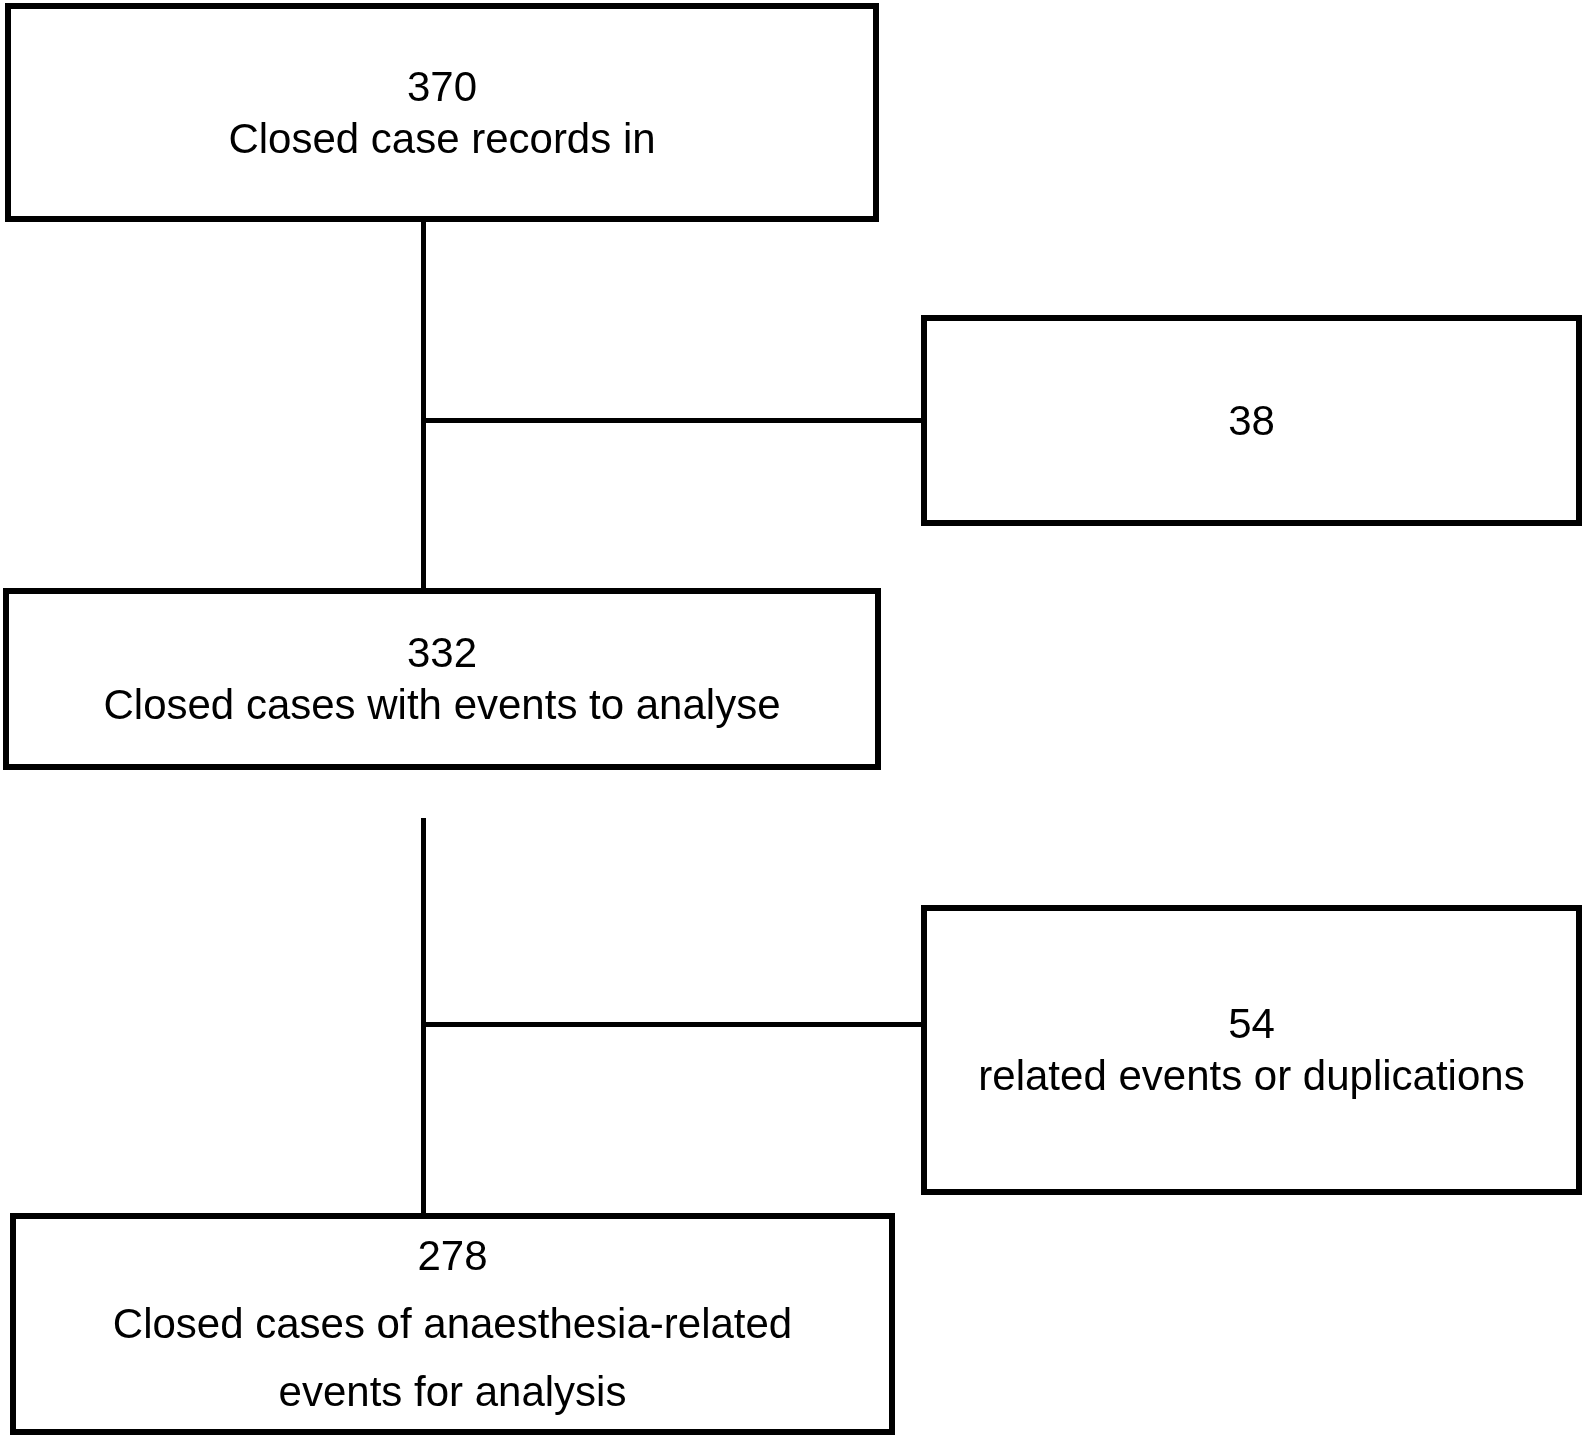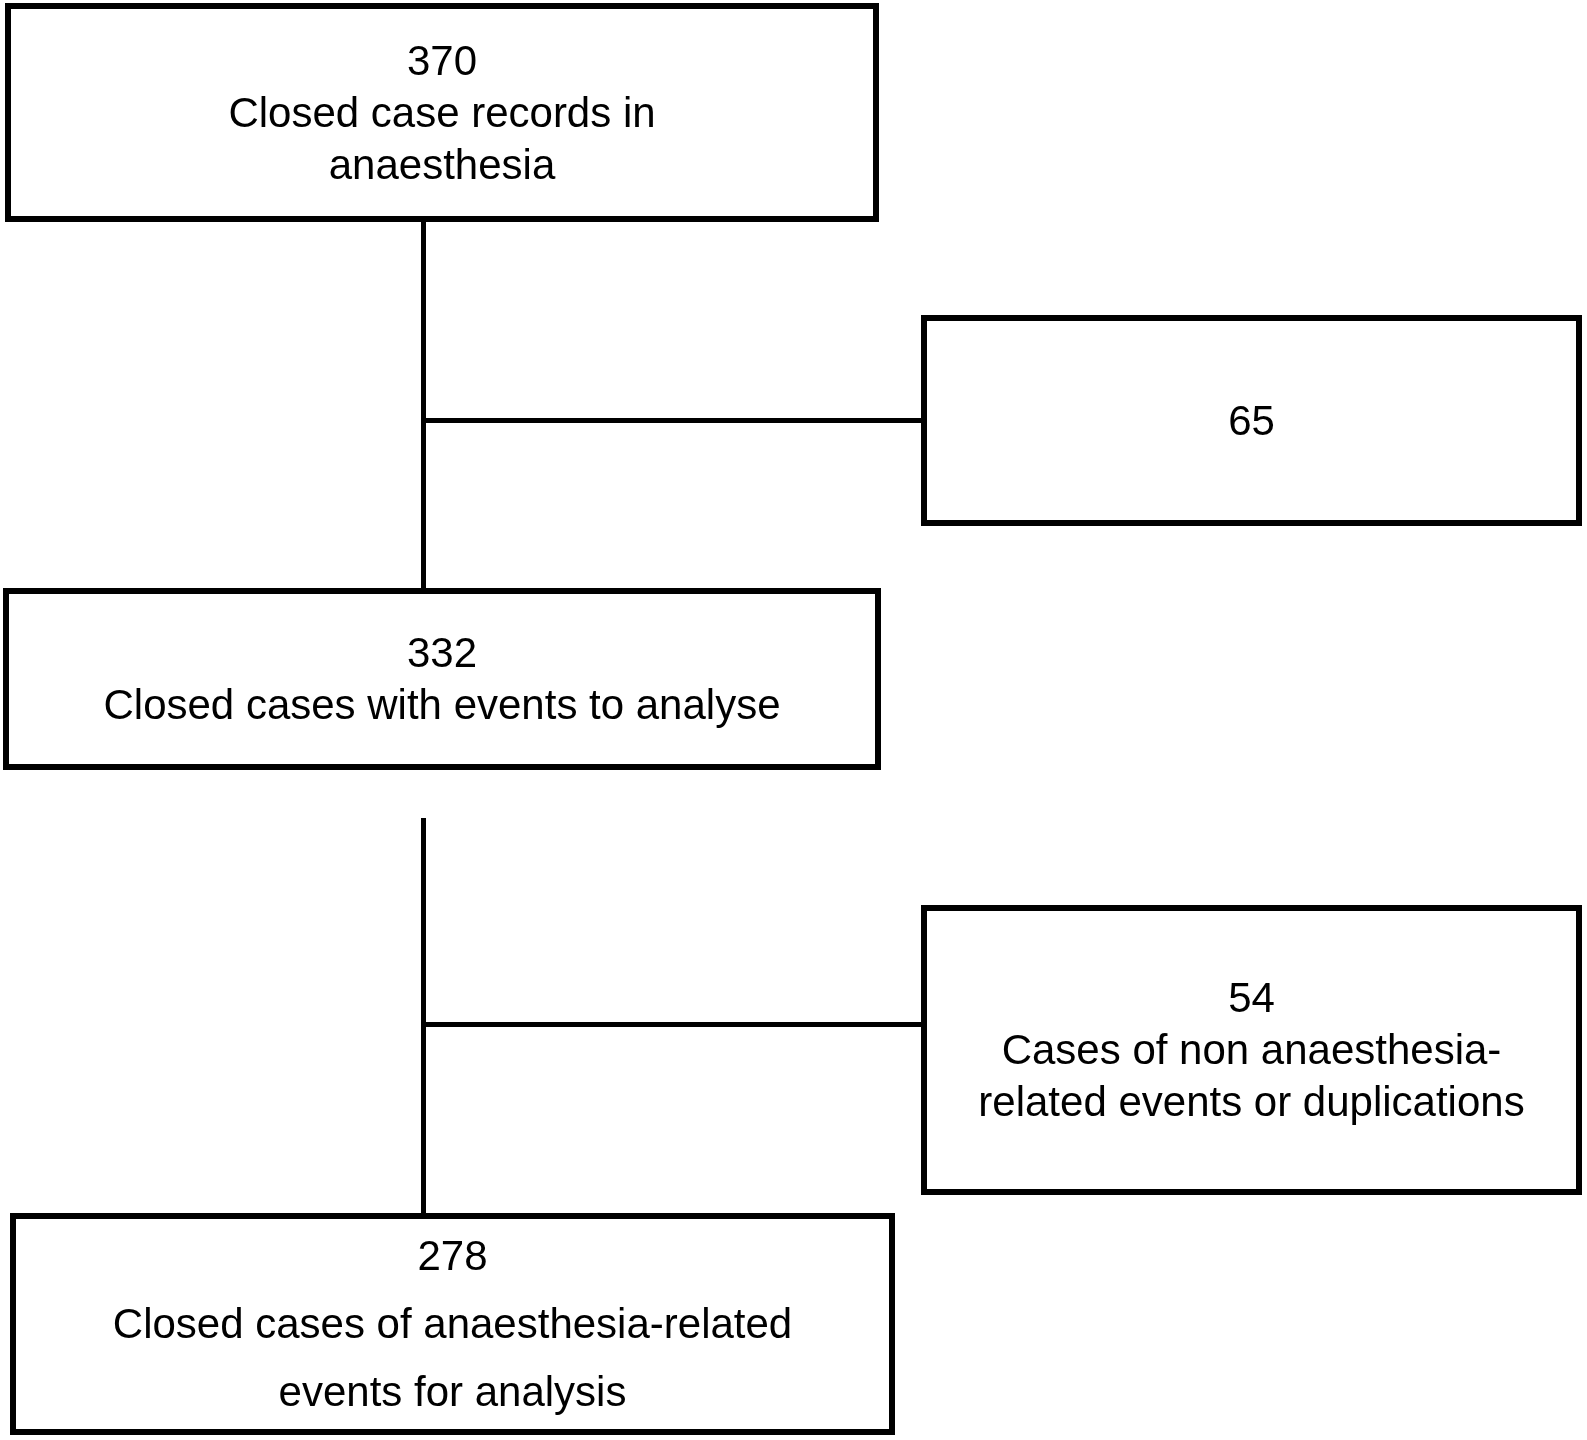--- a/index.html
+++ b/index.html
@@ -56,35 +56,33 @@
 <div class="canvas">
 
   <div class="connector" id="edge-v1"></div>
   <div class="connector" id="edge-h1"></div>
   <div class="connector" id="edge-v2"></div>
   <div class="connector" id="edge-h2"></div>
 
   <div class="flow-box" id="box-370">
     <div class="count">370</div>
     <div class="label-line">Closed case records in</div>
-    <div class="label-line">anaesthesia</div>
   </div>
 
   <div class="flow-box" id="box-38">
-    <div class="count">65</div>
+    <div class="count">38</div>
   </div>
 
   <div class="flow-box" id="box-332">
     <div class="count">332</div>
     <div class="label-line">Closed cases with events to analyse</div>
   </div>
 
   <div class="flow-box" id="box-54">
     <div class="count">54</div>
-    <div class="label-line">Cases of non anaesthesia-</div>
     <div class="label-line">related events or duplications</div>
   </div>
 
   <div class="flow-box" id="box-278">
     <div class="count">278</div>
     <div class="label-line">Closed cases of anaesthesia-related</div>
     <div class="label-line">events for analysis</div>
   </div>
 
 </div>

